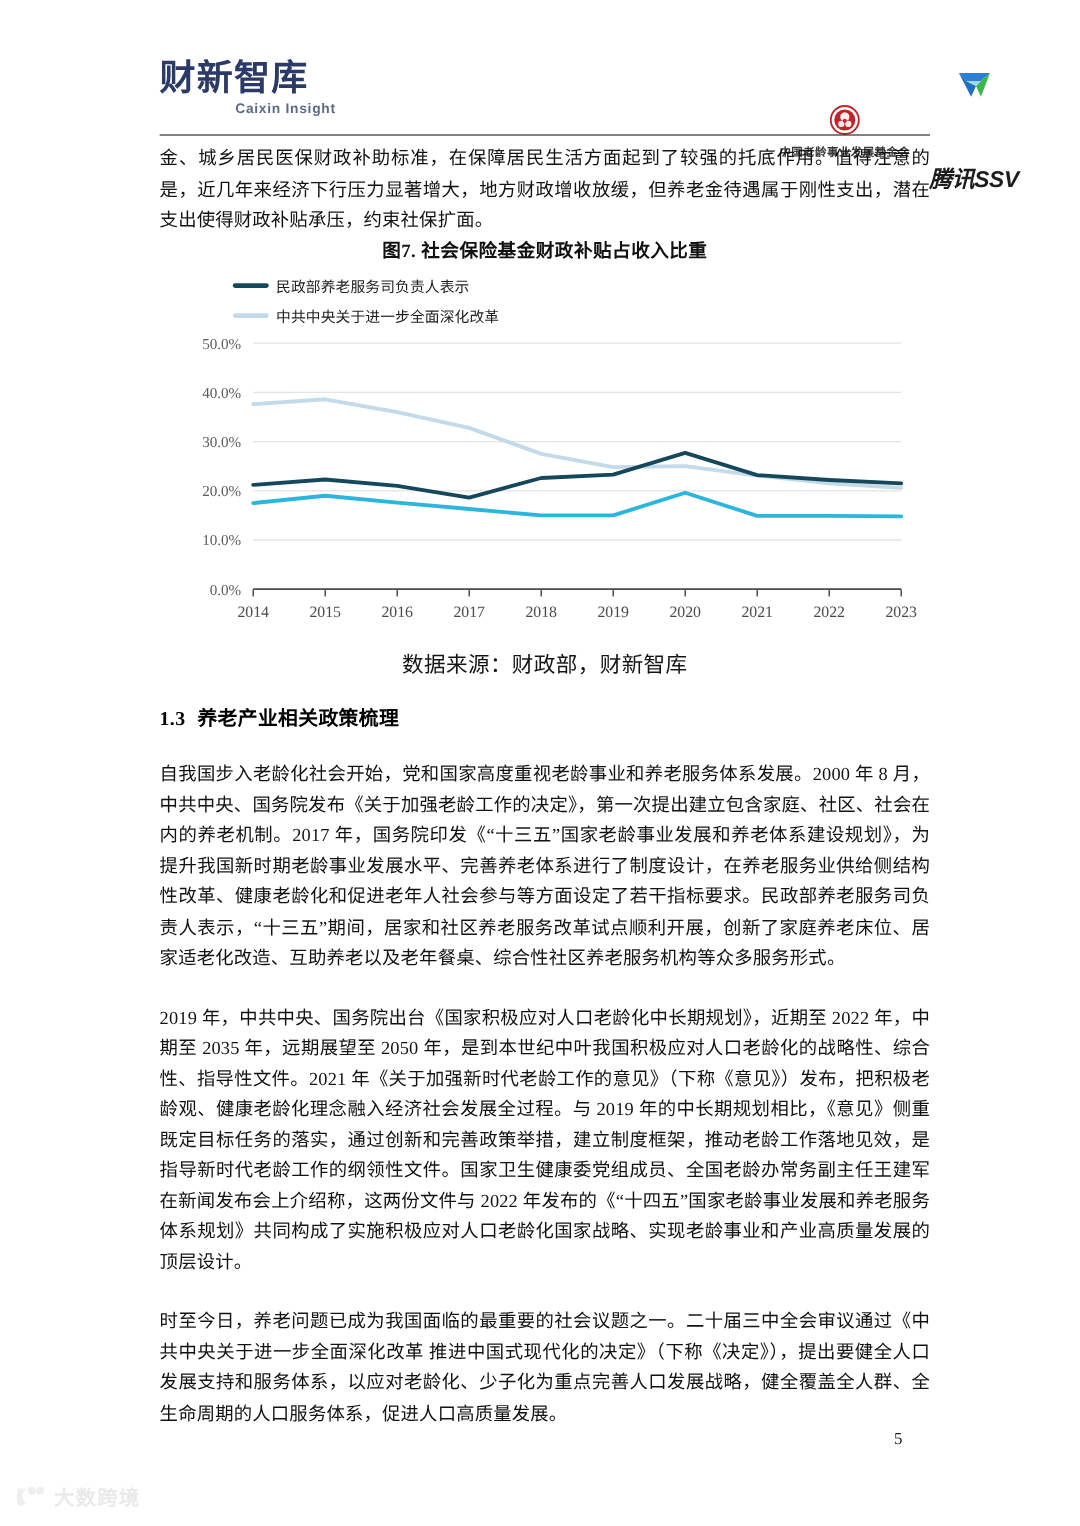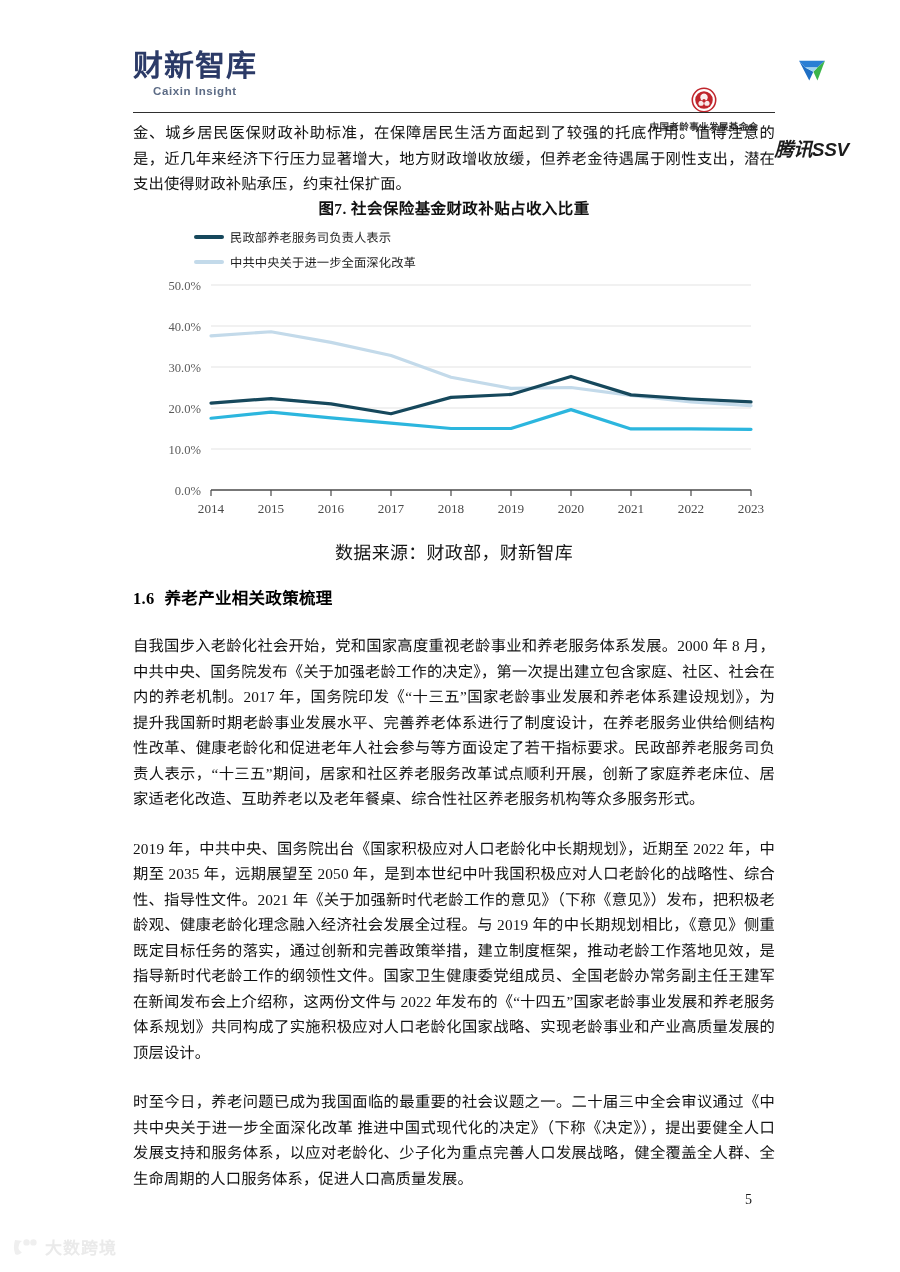--- a/index.html
+++ b/index.html
@@ -47,21 +47,21 @@
     line-height: 1.05;
     white-space: nowrap;
   }
   .brand-en {
     font-family: "Liberation Sans", "DejaVu Sans", sans-serif;
     font-size: 11.5px;
     font-weight: 600;
     color: #5c6b85;
     letter-spacing: 0.6px;
     margin-top: 3px;
-    margin-left: 20px;
+    margin-left: 63px;
   }
 
   .partner-logos {
     position: absolute;
     right: 0;
     top: 10px;
     display: flex;
     align-items: center;
     gap: 16px;
   }
@@ -329,21 +329,21 @@
           <polyline points="78.00,126.08 138.00,121.57 198.00,126.90 258.00,136.74 318.00,120.34 378.00,117.47 438.00,99.43 498.00,117.88 558.00,121.98 618.00,124.85" fill="none" stroke="#16485c" stroke-width="3.2" stroke-linejoin="round" stroke-linecap="round"></polyline>
           <polyline points="78.00,141.25 138.00,135.10 198.00,140.84 258.00,146.17 318.00,151.50 378.00,151.50 438.00,132.64 498.00,151.91 558.00,151.91 618.00,152.32" fill="none" stroke="#2cb6de" stroke-width="3.2" stroke-linejoin="round" stroke-linecap="round"></polyline>
         </svg>
     </div>
 
     <div class="source-note">数据来源：财政部，财新智库</div>
   </div>
 
   <div class="content" style="top:585px;">
     <h2 class="section-heading">
-      <span class="sec-num">1.6</span><span>养老产业相关政策梳理</span>
+      <span class="sec-num">1.3</span><span>养老产业相关政策梳理</span>
     </h2>
     <p class="para para-gap-lg">自我国步入老龄化社会开始，党和国家高度重视老龄事业和养老服务体系发展。2000 年 8 月，中共中央、国务院发布《关于加强老龄工作的决定》，第一次提出建立包含家庭、社区、社会在内的养老机制。2017 年，国务院印发《“十三五”国家老龄事业发展和养老体系建设规划》，为提升我国新时期老龄事业发展水平、完善养老体系进行了制度设计，在养老服务业供给侧结构性改革、健康老龄化和促进老年人社会参与等方面设定了若干指标要求。民政部养老服务司负责人表示，“十三五”期间，居家和社区养老服务改革试点顺利开展，创新了家庭养老床位、居家适老化改造、互助养老以及老年餐桌、综合性社区养老服务机构等众多服务形式。</p>
     <p class="para para-gap-lg">2019 年，中共中央、国务院出台《国家积极应对人口老龄化中长期规划》，近期至 2022 年，中期至 2035 年，远期展望至 2050 年，是到本世纪中叶我国积极应对人口老龄化的战略性、综合性、指导性文件。2021 年《关于加强新时代老龄工作的意见》（下称《意见》）发布，把积极老龄观、健康老龄化理念融入经济社会发展全过程。与 2019 年的中长期规划相比，《意见》侧重既定目标任务的落实，通过创新和完善政策举措，建立制度框架，推动老龄工作落地见效，是指导新时代老龄工作的纲领性文件。国家卫生健康委党组成员、全国老龄办常务副主任王建军在新闻发布会上介绍称，这两份文件与 2022 年发布的《“十四五”国家老龄事业发展和养老服务体系规划》共同构成了实施积极应对人口老龄化国家战略、实现老龄事业和产业高质量发展的顶层设计。</p>
     <p class="para para-gap-lg">时至今日，养老问题已成为我国面临的最重要的社会议题之一。二十届三中全会审议通过《中共中央关于进一步全面深化改革 推进中国式现代化的决定》（下称《决定》），提出要健全人口发展支持和服务体系，以应对老龄化、少子化为重点完善人口发展战略，健全覆盖全人群、全生命周期的人口服务体系，促进人口高质量发展。</p>
   </div>
 
   <div class="page-number">5</div>
 
   <div class="watermark">
     <svg class="wm-icon" viewBox="0 0 34 26">

